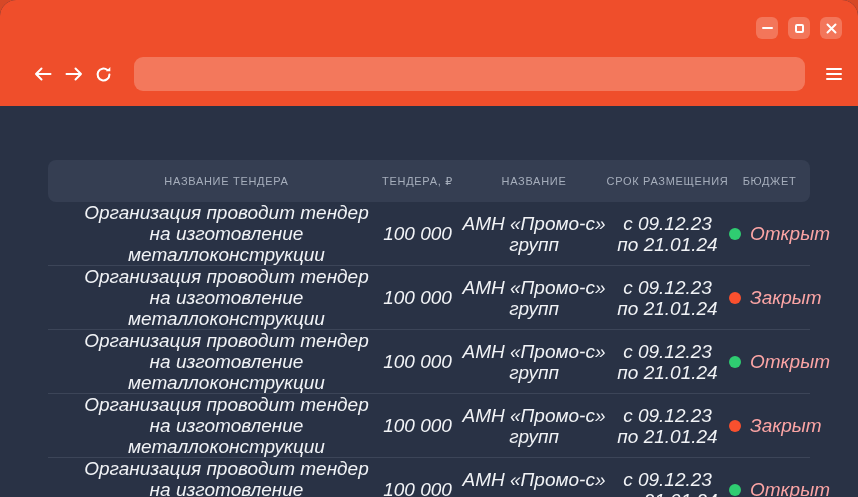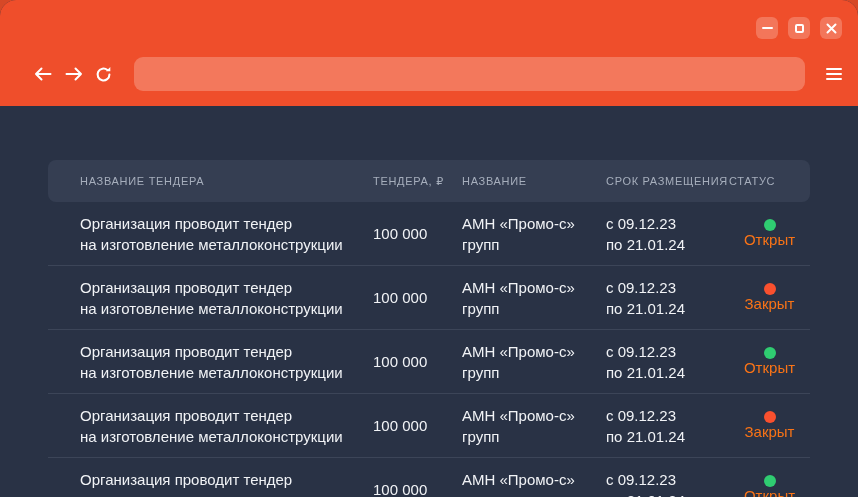--- a/index.html
+++ b/index.html
@@ -34,32 +34,32 @@
     margin: 0 21px; padding: 0 14px; color: #fff; font-size: 14px; outline: none; min-width: 0;
     font-family: "Liberation Sans", "DejaVu Sans", sans-serif;
   }
   .hamburger { display: flex; flex-direction: column; gap: 2.5px; background: none; border: none;
     padding: 0; cursor: pointer; flex: 0 0 auto; }
   .hamburger span { width: 16px; height: 2.5px; background: #fff; border-radius: 1px; display: block; }
 
   
   .content { position: relative; height: 391px; background: #293245; }
   .table { position: absolute; left: 48px; top: 54px; width: 762px; }
-  .grid-cols { display: grid; grid-template-columns: 325px 89px 144px 123px 1fr; align-items: center; }
+  .grid-cols { display: grid; grid-template-columns: 325px 89px 144px 123px 1fr; align-items: center; text-align: center; }
   .thead {
     height: 42px; background: #353E52; border-radius: 8px;
     color: #A6AEBC; font-size: 11px; letter-spacing: 0.7px;
   }
   .trow {
     height: 64px; border-bottom: 1px solid #3C4558;
-    color: #F1F3F6; font-size: 15px; cursor: pointer;
+    color: #F1F3F6; font-size: 19px; cursor: pointer; font-style: italic;
   }
   .c1 { padding-left: 32px; }
   .two-line div { line-height: 21px; }
-  .status { display: flex; align-items: center; color: #f97316; flex-direction: column; }
+  .status { display: flex; align-items: center; gap: 9px; color: #fca5a5; }
   .dot { width: 12px; height: 12px; border-radius: 50%; display: inline-block; flex: 0 0 auto; }
 </style>
 </head>
 <body>
 
 <div class="stage">
   <div class="window">
 
     <div class="titlebar">
       <div class="win-controls">
@@ -103,21 +103,21 @@
     </div>
 
     <div class="content">
       <div class="table">
 
         <div class="thead grid-cols">
           <span class="c1">НАЗВАНИЕ ТЕНДЕРА</span>
           <span>ТЕНДЕРА, ₽</span>
           <span>НАЗВАНИЕ</span>
           <span>СРОК РАЗМЕЩЕНИЯ</span>
-          <span>СТАТУС</span>
+          <span>БЮДЖЕТ</span>
         </div>
 
         <div class="trow grid-cols">
           <div class="c1 two-line">
             <div>Организация проводит тендер</div>
             <div>на изготовление металлоконструкции</div>
           </div>
           <div>100 000</div>
           <div class="two-line">
             <div>АМН «Промо-с»</div>

